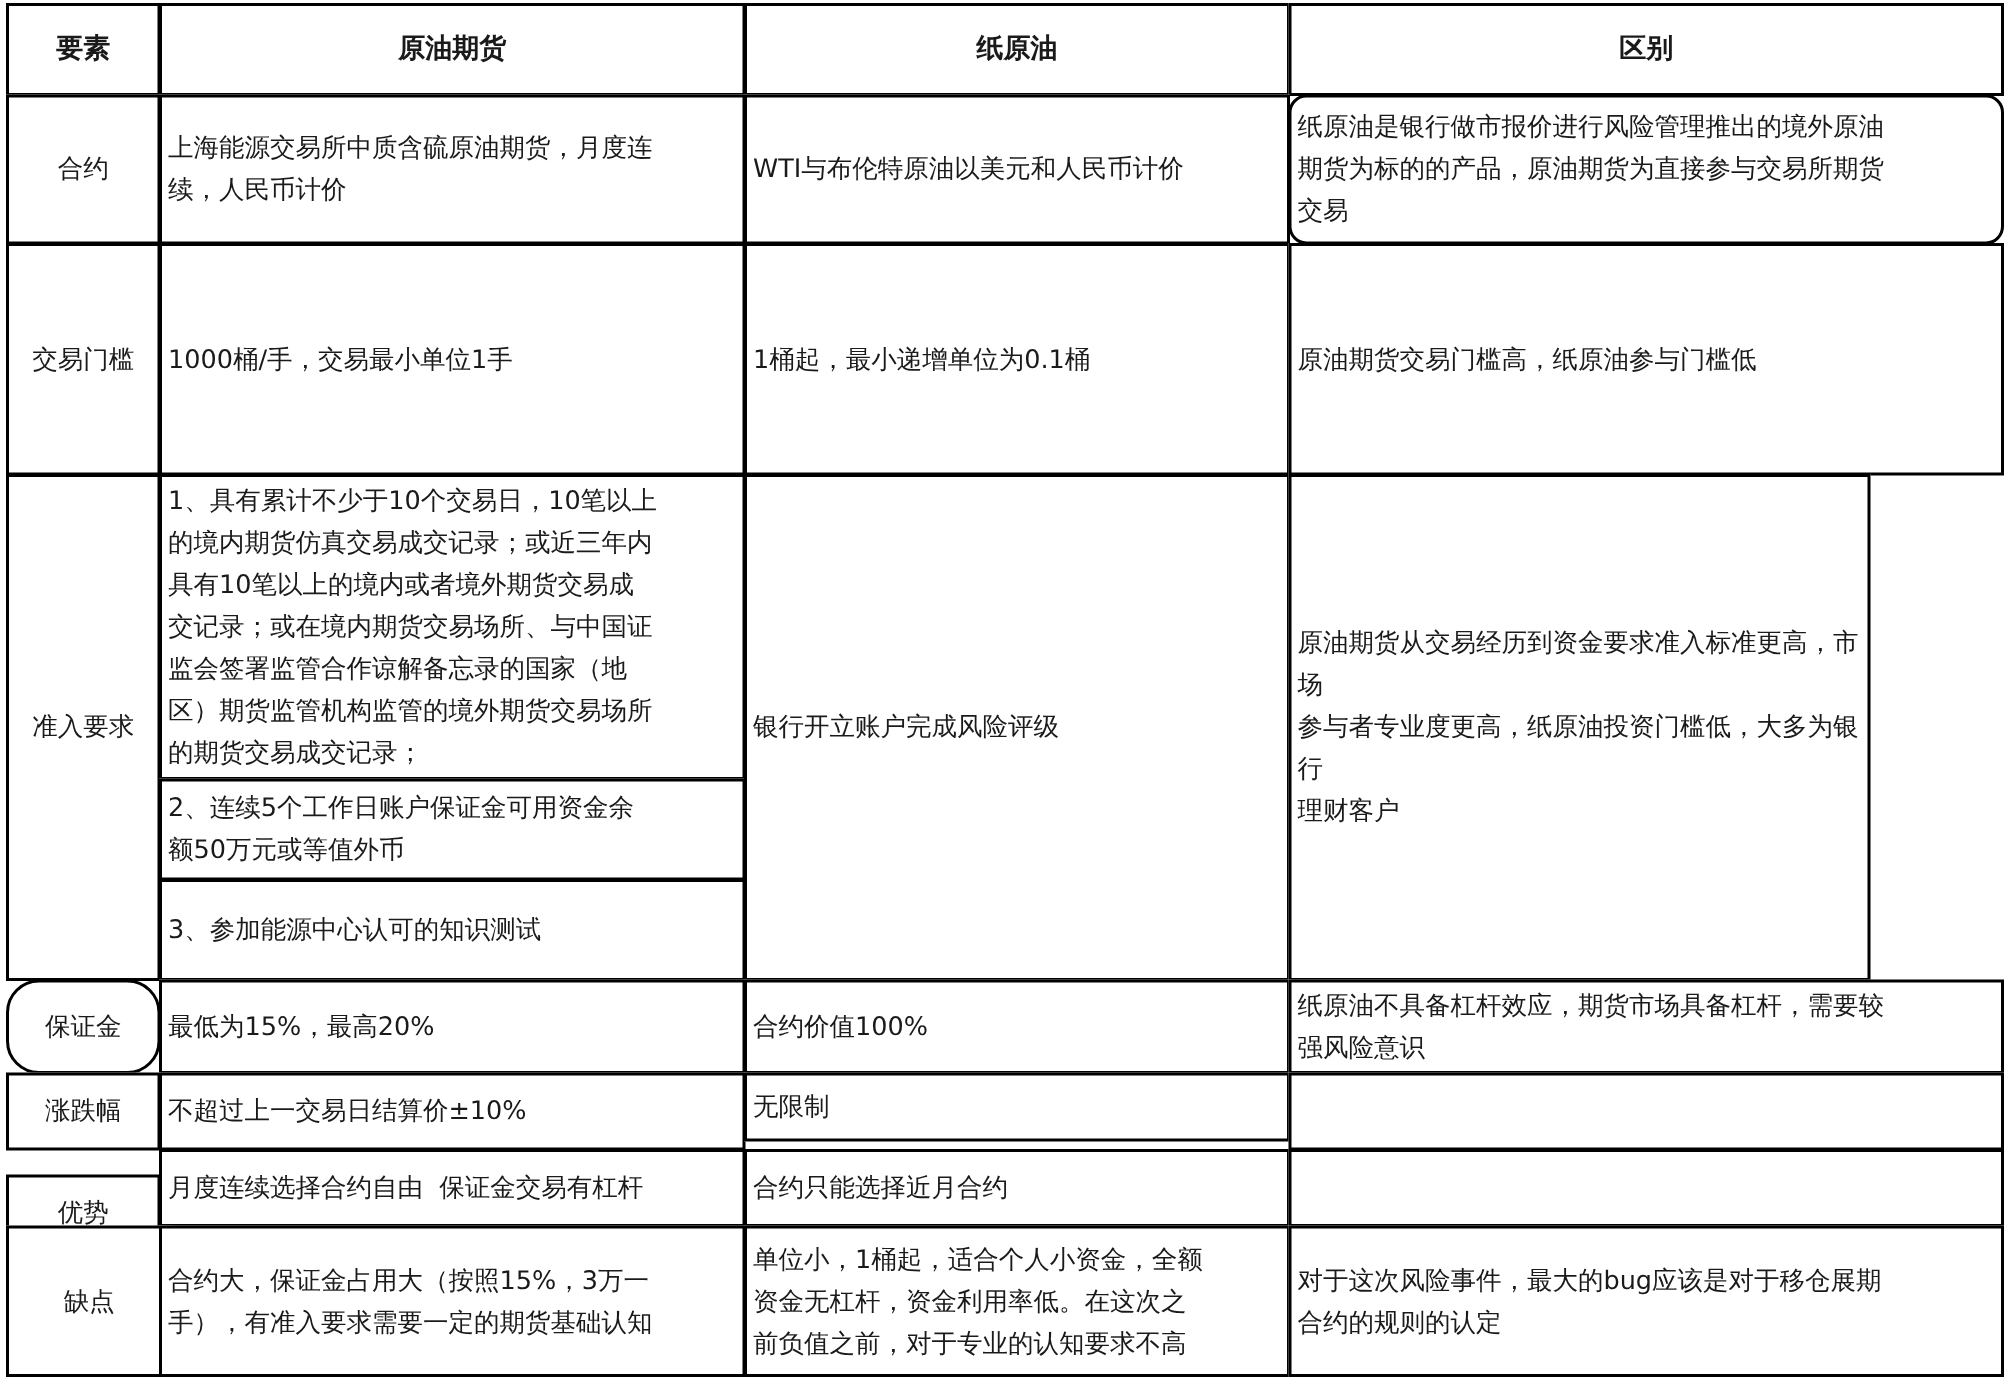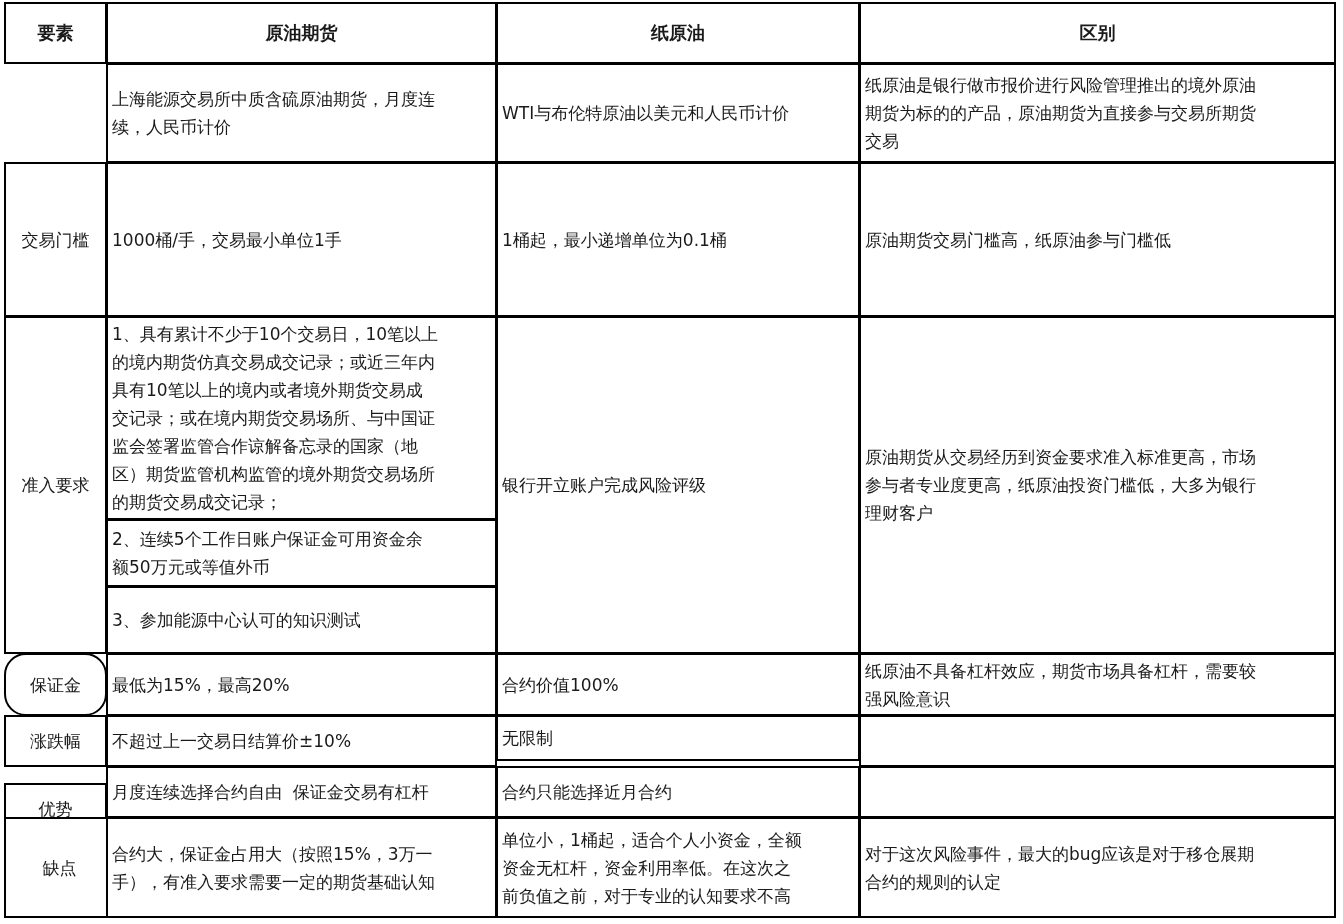--- a/index.html
+++ b/index.html
@@ -51,28 +51,31 @@
   <div class="cell center head" style="left:102px;top:0;width:391px;height:62px;">
     <span class="txt">原油期货</span>
   </div>
   <div class="cell center head" style="left:492px;top:0;width:364px;height:62px;">
     <span class="txt">纸原油</span>
   </div>
   <div class="cell center head" style="left:855px;top:0;width:477px;height:62px;">
     <span class="txt">区别</span>
   </div>
 
+  <div class="cell center" style="left:0;top:61px;width:103px;height:100px;">
+    <span class="txt">合约</span>
+  </div>
   <div class="cell left" style="left:102px;top:61px;width:391px;height:100px;">
     <span class="txt">上海能源交易所中质含硫原油期货，月度连
 续，人民币计价</span>
   </div>
   <div class="cell left" style="left:492px;top:61px;width:364px;height:100px;">
     <span class="txt">WTI与布伦特原油以美元和人民币计价</span>
   </div>
-  <div class="cell left" style="left:855px;top:61px;width:477px;height:100px;">
+  <div class="cell left" style="left:855px;top:61px;width:477px;height:100px;border-radius:12px;">
     <span class="txt">纸原油是银行做市报价进行风险管理推出的境外原油
 期货为标的的产品，原油期货为直接参与交易所期货
 交易</span>
   </div>
 
   <div class="cell center" style="left:0;top:160px;width:103px;height:155px;">
     <span class="txt">交易门槛</span>
   </div>
   <div class="cell left" style="left:102px;top:160px;width:391px;height:155px;">
     <span class="txt">1000桶/手，交易最小单位1手</span>
@@ -99,21 +102,21 @@
   <div class="cell left" style="left:102px;top:517px;width:391px;height:68px;">
     <span class="txt">2、连续5个工作日账户保证金可用资金余
 额50万元或等值外币</span>
   </div>
   <div class="cell left" style="left:102px;top:584px;width:391px;height:68px;">
     <span class="txt">3、参加能源中心认可的知识测试</span>
   </div>
   <div class="cell left" style="left:492px;top:314px;width:364px;height:338px;">
     <span class="txt">银行开立账户完成风险评级</span>
   </div>
-  <div class="cell left" style="left:855px;top:314px;width:477px;height:338px;">
+  <div class="cell left" style="left:855px;top:314px;width:388px;height:338px;justify-content:center;">
     <span class="txt">原油期货从交易经历到资金要求准入标准更高，市场
 参与者专业度更高，纸原油投资门槛低，大多为银行
 理财客户</span>
   </div>
 
   <div class="cell center" style="left:0;top:651px;width:103px;height:63px;border-radius:22px;">
     <span class="txt">保证金</span>
   </div>
   <div class="cell left" style="left:102px;top:651px;width:391px;height:63px;">
     <span class="txt">最低为15%，最高20%</span>

